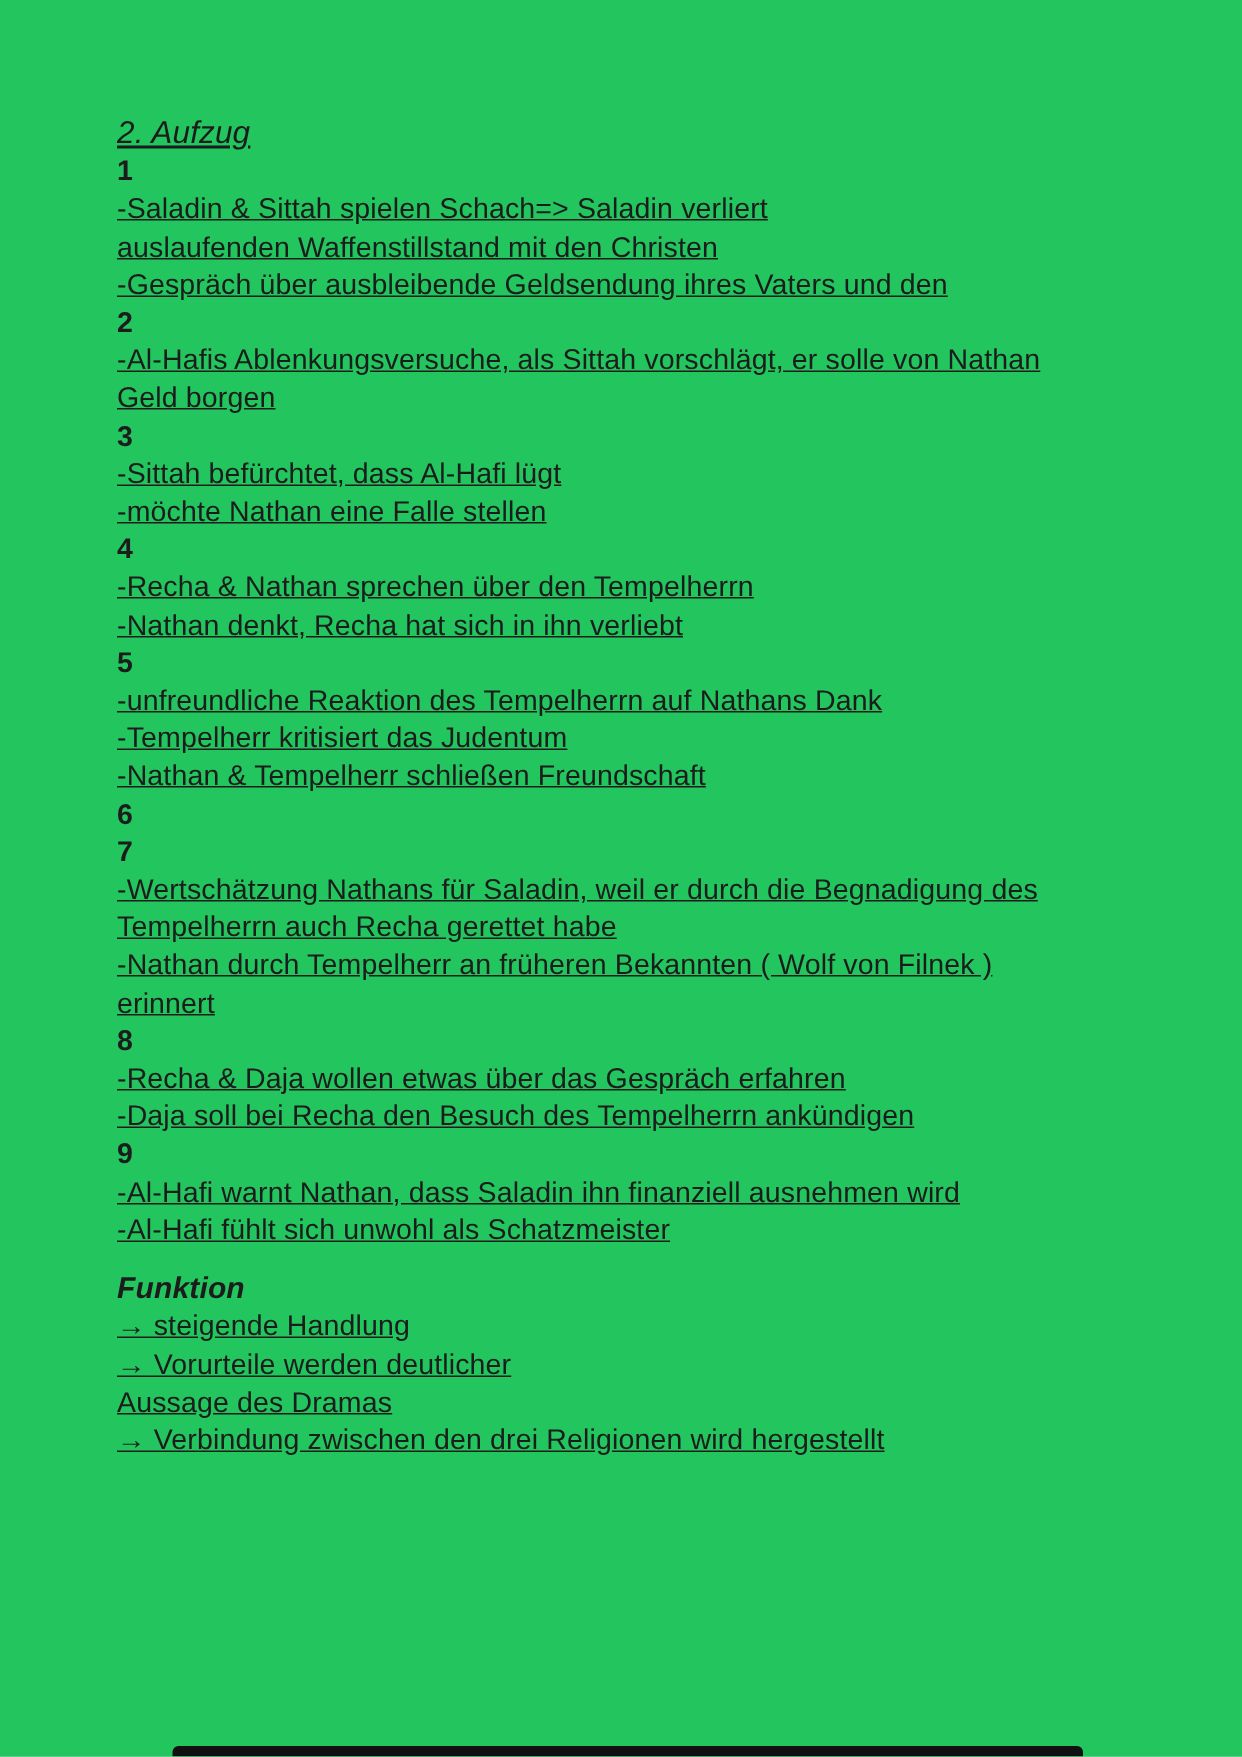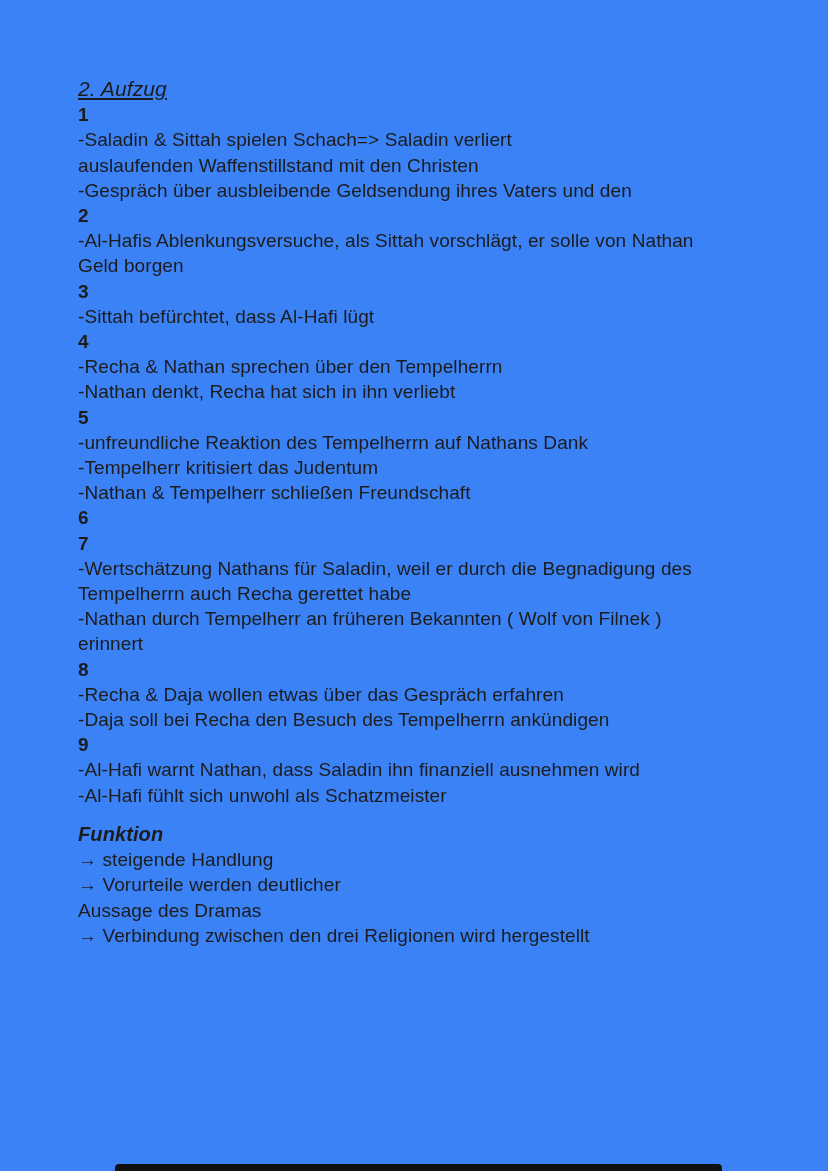--- a/index.html
+++ b/index.html
@@ -23,54 +23,55 @@
     letter-spacing: 0.1px;
   }
   .act-title {
     display: inline-block;
     font-style: italic;
     font-size: 21px;
     text-decoration: underline;
     line-height: 25.2px;
   }
   .scene-number { font-weight: bold; }
-  .note-line { white-space: pre; }
+  .note-line { white-space: pre; text-decoration: underline; }
   .funktion-block { margin-top: 14px; }
   .funktion-heading {
     font-weight: bold;
     font-style: italic;
     font-size: 20px;
   }
   .bottom-edge {
     position: absolute;
     left: 115px;
     bottom: 0;
     width: 607px;
     height: 7px;
     border-radius: 4px 4px 0 0;
   }
 </style>
 </head>
 <body>
 
-<div class="page" style="background: #3b82f6; color: rgb(28, 28, 28);">
+<div class="page" style="background: #22c55e; color: rgb(28, 28, 28);">
   <div class="content">
     <div>
       <span class="act-title">2. Aufzug</span>
     </div>
     <div>
         <div class="scene-number">1</div>
         <div class="note-line">-Saladin &amp; Sittah spielen Schach=&gt; Saladin verliert</div>
         <div class="note-line">auslaufenden Waffenstillstand mit den Christen</div>
         <div class="note-line">-Gespräch über ausbleibende Geldsendung ihres Vaters und den</div>
         <div class="scene-number">2</div>
         <div class="note-line">-Al-Hafis Ablenkungsversuche, als Sittah vorschlägt, er solle von Nathan</div>
         <div class="note-line">Geld borgen</div>
         <div class="scene-number">3</div>
         <div class="note-line">-Sittah befürchtet, dass Al-Hafi lügt</div>
+        <div class="note-line">-möchte Nathan eine Falle stellen</div>
         <div class="scene-number">4</div>
         <div class="note-line">-Recha &amp; Nathan sprechen über den Tempelherrn</div>
         <div class="note-line">-Nathan denkt, Recha hat sich in ihn verliebt</div>
         <div class="scene-number">5</div>
         <div class="note-line">-unfreundliche Reaktion des Tempelherrn auf Nathans Dank</div>
         <div class="note-line">-Tempelherr kritisiert das Judentum</div>
         <div class="note-line">-Nathan &amp; Tempelherr schließen Freundschaft</div>
         <div class="scene-number">6</div>
         <div class="scene-number">7</div>
         <div class="note-line">-Wertschätzung Nathans für Saladin, weil er durch die Begnadigung des</div>

